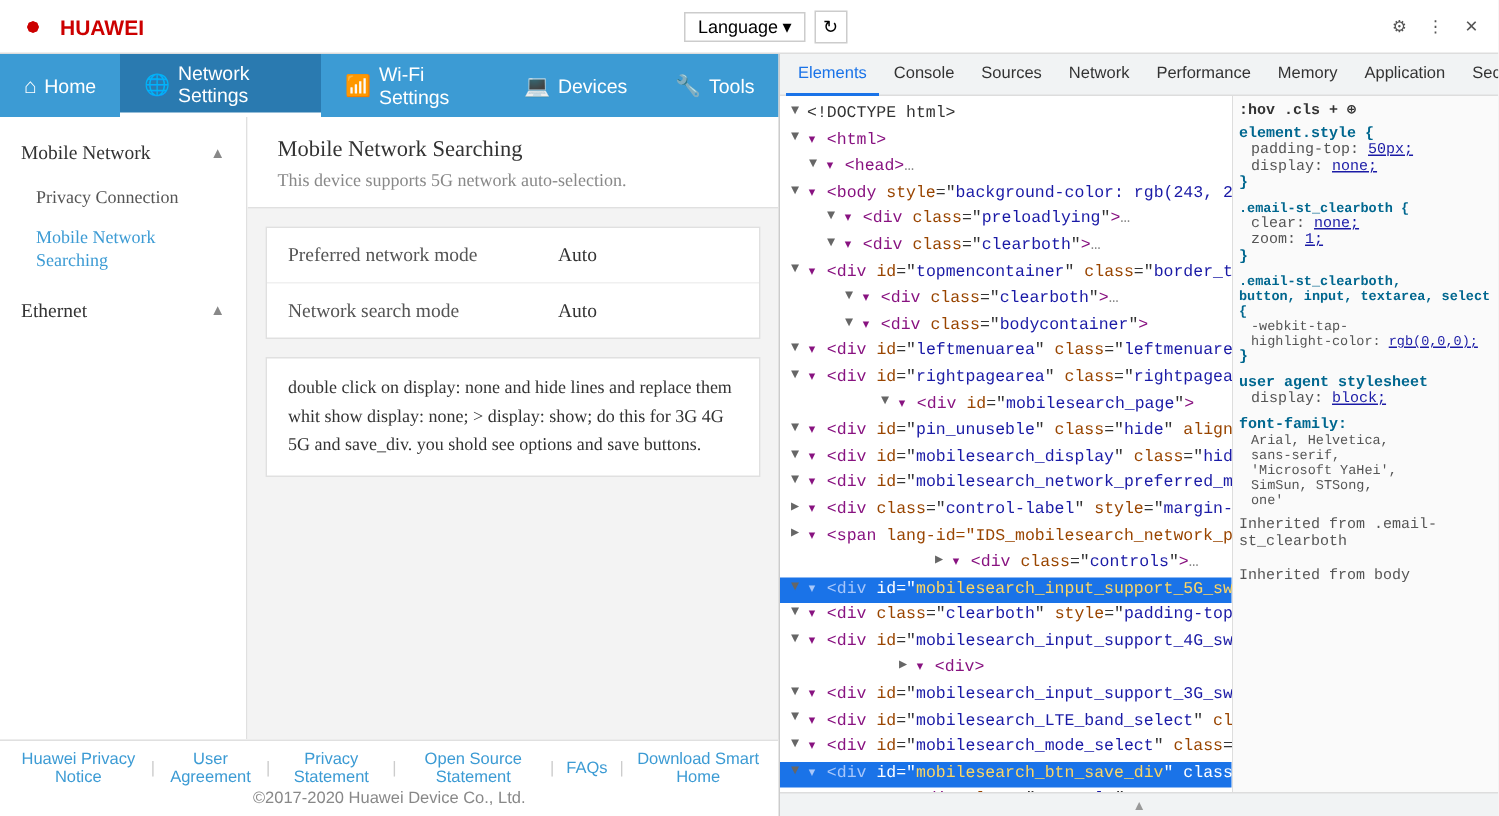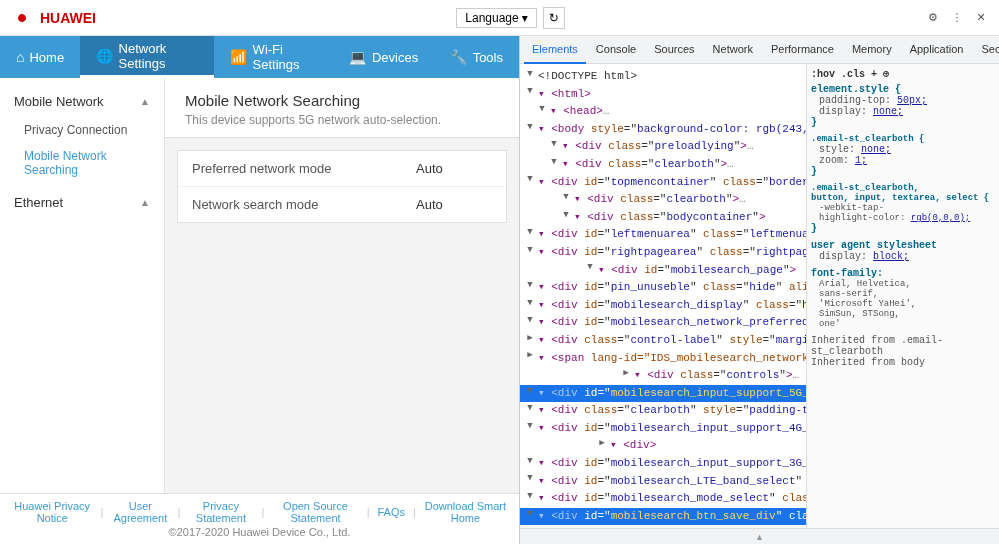--- a/index.html
+++ b/index.html
@@ -71,20 +71,21 @@
       padding: 0 16px; height: 100%; color: #fff; font-size: 13px; cursor: pointer;
     }
     .nav-item.active { background: #2a7ab0; border-bottom: 3px solid #fff; }
     .nav-icon { font-size: 14px; }
 
     
     .content-area {
       display: flex;
       flex: 1;
       overflow: hidden;
+      font-family: Liberation Serif, serif;
     }
 
     
     .sidebar {
       width: 165px;
       background: #fff;
       border-right: 1px solid #e0e0e0;
       padding-top: 8px;
       overflow-y: auto;
     }
@@ -121,21 +122,20 @@
       background: #fff;
       margin: 12px 12px;
       border: 1px solid #e0e0e0;
     }
     .settings-row {
       display: flex;
       align-items: center;
       border-bottom: 1px solid #f0f0f0;
       padding: 10px 14px;
       font-size: 13px;
-      gap: 44px;
     }
     .settings-row:last-child { border-bottom: none; }
     .settings-label { width: 180px; color: #555; }
     .settings-value { color: #333; }
 
     
     .instructions-box {
       background: #fff;
       margin: 0 12px 12px;
       padding: 10px 14px;
@@ -207,21 +207,21 @@
       padding: 0 4px;
       cursor: pointer;
       white-space: nowrap;
     }
     .tree-line.highlighted { background: #1a73e8; color: #fff; }
     .expand-btn { width: 12px; height: 12px; display: inline-flex; align-items: center; justify-content: center; font-size: 9px; color: #666; margin-right: 2px; cursor: pointer; flex-shrink: 0; }
     .indent { display: inline-block; }
 
     
     .styles-panel {
-      width: 193px;
+      width: 178px;
       border-left: 1px solid #ddd;
       overflow-y: auto;
       font-family: 'Courier New', monospace;
       font-size: 10px;
       padding: 4px;
       color: #333;
       background: #fafafa;
       flex-shrink: 0;
     }
     .style-rule { margin-bottom: 6px; }
@@ -329,20 +329,30 @@
             <div class="settings-row">
               <div class="settings-label">Preferred network mode</div>
               <div class="settings-value">Auto</div>
             </div>
             <div class="settings-row">
               <div class="settings-label">Network search mode</div>
               <div class="settings-value">Auto</div>
             </div>
           </div>
 
+        <div class="instructions-box">
+          <span id="instructions-text">double click on display:
+none and hide lines and
+replace them whit show
+display: none; &gt; display:
+show;
+do this for 3G 4G 5G and
+save_div. you shold see
+options and save buttons.</span>
+        </div>
       </div>
     </div>
 
     <div class="router-footer">
       <div class="footer-links" id="footer-links">
           <span class="footer-link">Huawei Privacy Notice</span>
           <span class="footer-sep">|</span>
           <span class="footer-link">User Agreement</span>
           <span class="footer-sep">|</span>
           <span class="footer-link">Privacy Statement</span>
@@ -515,37 +525,37 @@
       <div class="styles-panel">
         <div style="font-weight:bold;color:#333;margin-bottom:4px;font-size:10px;">:hov .cls + ⊕</div>
         <div class="style-rule">
           <div class="style-selector">element.style {</div>
           <div class="style-prop"><span>padding-top: </span><span class="style-val">50px;</span></div>
           <div class="style-prop"><span>display: </span><span class="style-val">none;</span></div>
           <div class="style-selector">}</div>
         </div>
         <div class="style-rule">
           <div class="style-selector" style="font-size:9px;">.email-st_clearboth {</div>
-          <div class="style-prop"><span>style: </span><span class="style-val">none;</span></div>
+          <div class="style-prop"><span>clear: </span><span class="style-val">none;</span></div>
           <div class="style-prop"><span>zoom: </span><span class="style-val">1;</span></div>
           <div class="style-selector">}</div>
         </div>
         <div class="style-rule">
           <div class="style-selector" style="font-size:9px;">.email-st_clearboth,<br>button, input, textarea, select {</div>
           <div class="style-prop" style="font-size:9px;"><span>-webkit-tap-<br>highlight-color: </span><span class="style-val">rgb(0,0,0);</span></div>
           <div class="style-selector">}</div>
         </div>
         <div class="style-rule">
           <div class="style-selector">user agent stylesheet</div>
           <div class="style-prop"><span>display: </span><span class="style-val">block;</span></div>
         </div>
         <div class="style-rule">
           <div class="style-selector">font-family:</div>
           <div class="style-prop" style="font-size:9px;">Arial, Helvetica,<br>sans-serif,<br>'Microsoft YaHei',<br>SimSun, STSong,<br>one'</div>
         </div>
         <div style="margin-top:6px;color:#555;font-size:10px;">Inherited from .email-st_clearboth</div>
-        <div style="margin-top:0;color:#555;font-size:10px;">Inherited from body</div>
+        <div style="margin-top:12px;color:#555;font-size:10px;">Inherited from body</div>
       </div>
     </div>
 
     <div class="devtools-bottom">▲</div>
   </div>
 </div>
 
 </body></html>

